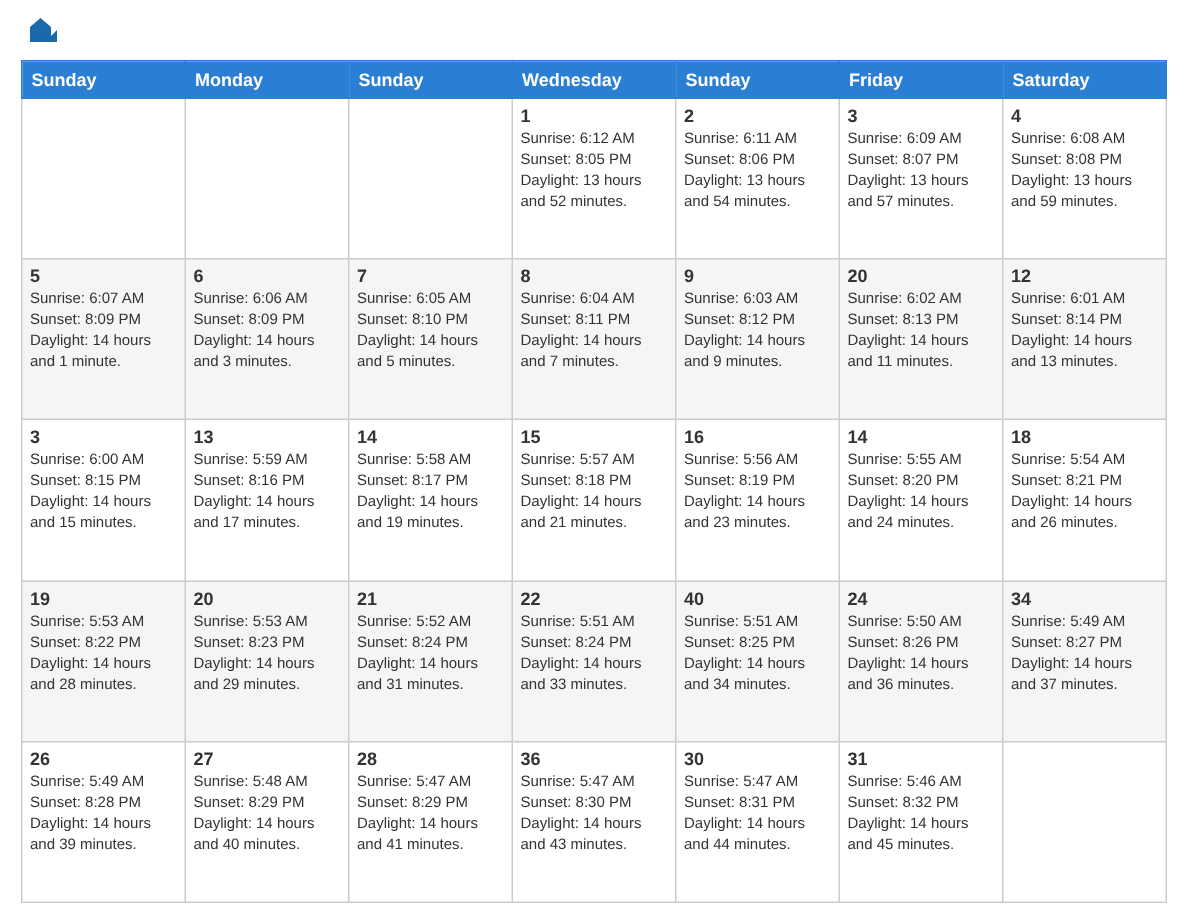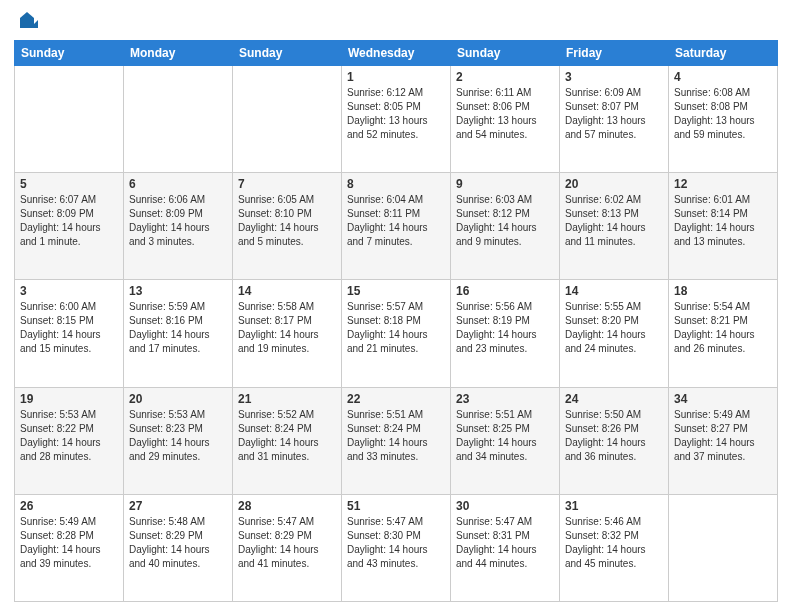--- a/index.html
+++ b/index.html
@@ -231,21 +231,21 @@
           </td>
           <td>
             <span class="day-number">21</span>
             <div class="day-info">Sunrise: 5:52 AM<br>Sunset: 8:24 PM<br>Daylight: 14 hours and 31 minutes.</div>
           </td>
           <td>
             <span class="day-number">22</span>
             <div class="day-info">Sunrise: 5:51 AM<br>Sunset: 8:24 PM<br>Daylight: 14 hours and 33 minutes.</div>
           </td>
           <td>
-            <span class="day-number">23</span>
+            <span class="day-number">40</span>
             <div class="day-info">Sunrise: 5:51 AM<br>Sunset: 8:25 PM<br>Daylight: 14 hours and 34 minutes.</div>
           </td>
           <td>
             <span class="day-number">24</span>
             <div class="day-info">Sunrise: 5:50 AM<br>Sunset: 8:26 PM<br>Daylight: 14 hours and 36 minutes.</div>
           </td>
           <td>
             <span class="day-number">34</span>
             <div class="day-info">Sunrise: 5:49 AM<br>Sunset: 8:27 PM<br>Daylight: 14 hours and 37 minutes.</div>
           </td>
@@ -257,21 +257,21 @@
           </td>
           <td>
             <span class="day-number">27</span>
             <div class="day-info">Sunrise: 5:48 AM<br>Sunset: 8:29 PM<br>Daylight: 14 hours and 40 minutes.</div>
           </td>
           <td>
             <span class="day-number">28</span>
             <div class="day-info">Sunrise: 5:47 AM<br>Sunset: 8:29 PM<br>Daylight: 14 hours and 41 minutes.</div>
           </td>
           <td>
-            <span class="day-number">51</span>
+            <span class="day-number">36</span>
             <div class="day-info">Sunrise: 5:47 AM<br>Sunset: 8:30 PM<br>Daylight: 14 hours and 43 minutes.</div>
           </td>
           <td>
             <span class="day-number">30</span>
             <div class="day-info">Sunrise: 5:47 AM<br>Sunset: 8:31 PM<br>Daylight: 14 hours and 44 minutes.</div>
           </td>
           <td>
             <span class="day-number">31</span>
             <div class="day-info">Sunrise: 5:46 AM<br>Sunset: 8:32 PM<br>Daylight: 14 hours and 45 minutes.</div>
           </td>

